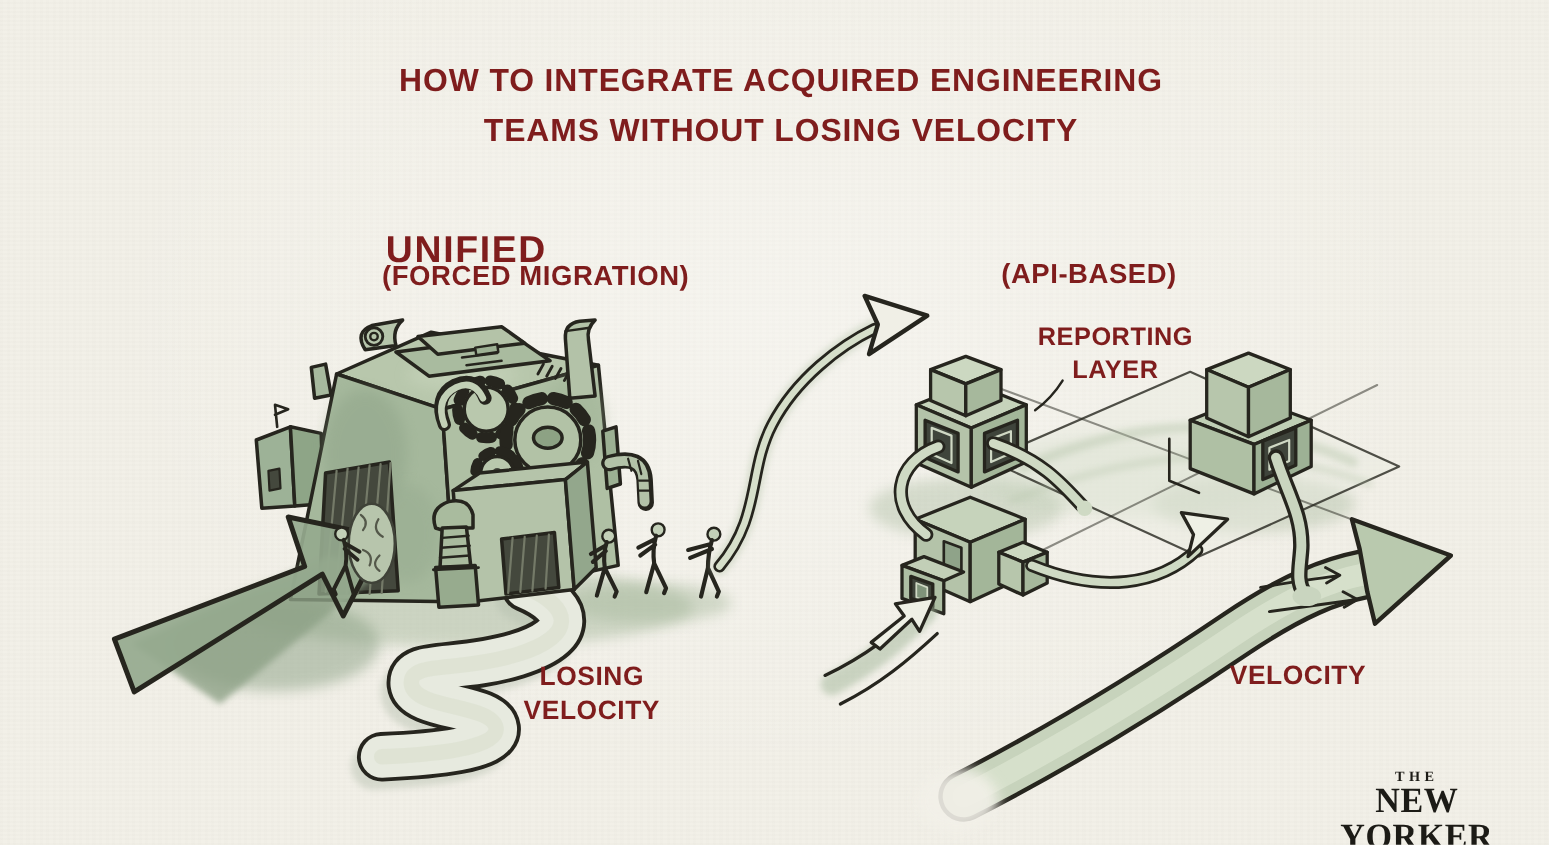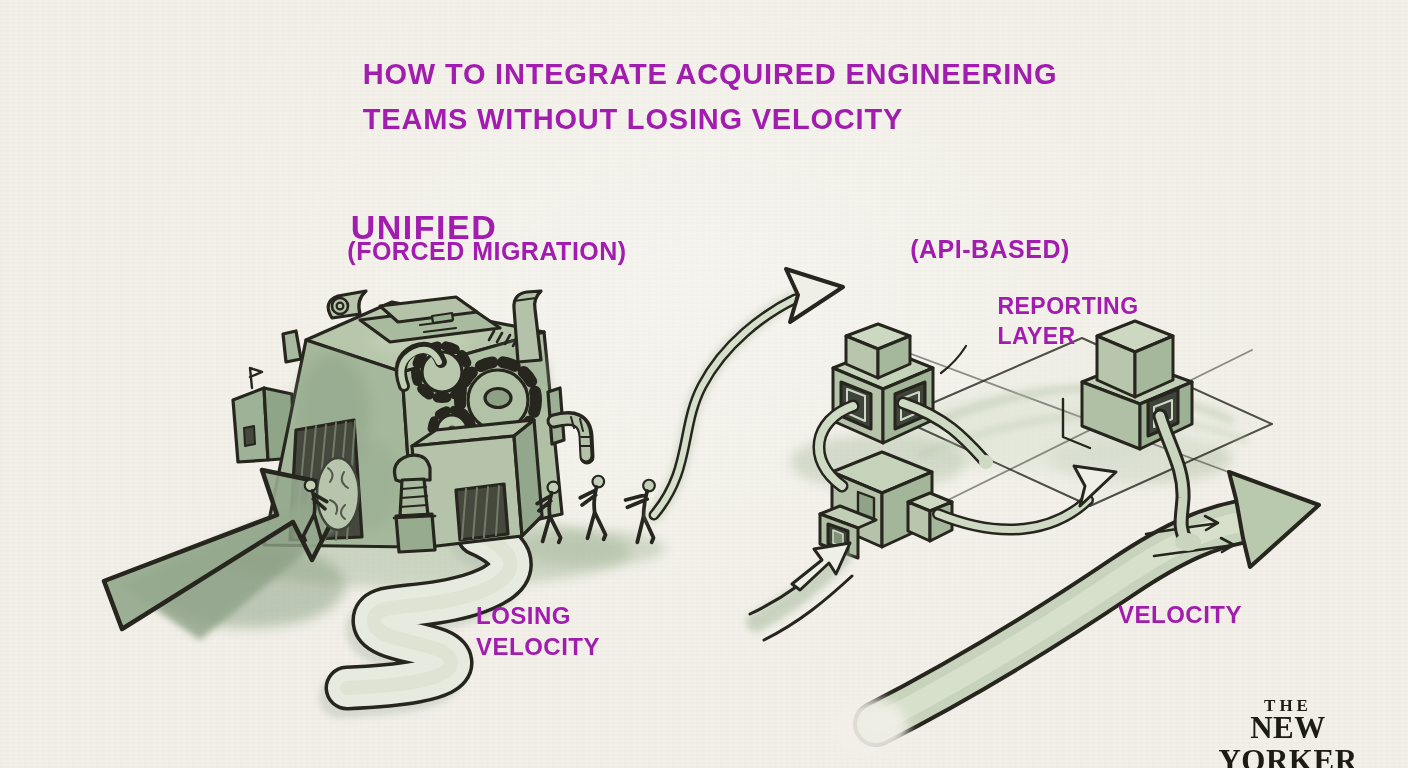--- a/index.html
+++ b/index.html
@@ -9,40 +9,40 @@
     background-image:
       radial-gradient(ellipse at 50% 38%, rgba(255,255,255,.30), rgba(255,255,255,0) 62%),
       repeating-linear-gradient(0deg, rgba(90,85,70,.015) 0 2px, transparent 2px 4px),
       repeating-linear-gradient(90deg, rgba(90,85,70,.012) 0 3px, transparent 3px 6px);
     font-family:"Liberation Sans", sans-serif;
     color:#23221c;
   }
   .stage{position:absolute;inset:0;width:1408px;height:768px;}
   svg.art{position:absolute;left:0;top:0;width:1408px;height:768px;}
   .label{
-    position:absolute;white-space:nowrap;
-    font-weight:700;color:#a21caf;transform:translateX(-50%);
+    position:absolute;white-space:nowrap;text-align:center;
+    font-weight:700;color:#7f1d1d;transform:translateX(-50%);
   }
   .title{top:52px;left:710px;font-size:29px;line-height:45px;letter-spacing:.8px;}
   .h-big{font-size:34px;letter-spacing:1.5px;}
   .h-sub{font-size:25px;letter-spacing:.5px;}
   .ann{font-size:23px;line-height:30px;letter-spacing:.5px;}
   .flow{font-size:24px;line-height:31px;letter-spacing:.5px;}
   #unified-heading{top:196px;left:424px;margin-top:12px;}
   #unified-sub{top:237px;left:448px;margin-left:39px;}
   #federated-heading{top:194px;left:1002px;}
   #federated-sub{top:235px;left:990px;}
-  #reporting-ann{top:291px;left:1068px;}
+  #reporting-ann{top:291px;left:1014px;}
   #losing-label{top:600px;left:538px;}
   #maintaining-label{top:599px;left:1180px;}
   .masthead{
     position:absolute;top:699px;left:1288px;transform:translateX(-50%);
     text-align:center;font-family:"Liberation Serif", serif;color:#1c1b16;
   }
-  .masthead .the{font-size:17px;font-weight:700;letter-spacing:4px;line-height:13px;}
+  .masthead .the{font-size:13px;font-weight:700;letter-spacing:4px;line-height:13px;}
   .masthead .name{font-size:31px;font-weight:700;letter-spacing:.5px;line-height:32px;transform:scaleY(1.04);}
 </style>
 </head>
 <body>
 
 <div class="stage">
 
 <svg class="art" viewBox="0 0 1408 768" stroke-linecap="round" stroke-linejoin="round">
   <defs>
     <filter id="b6" x="-40%" y="-40%" width="180%" height="180%">

